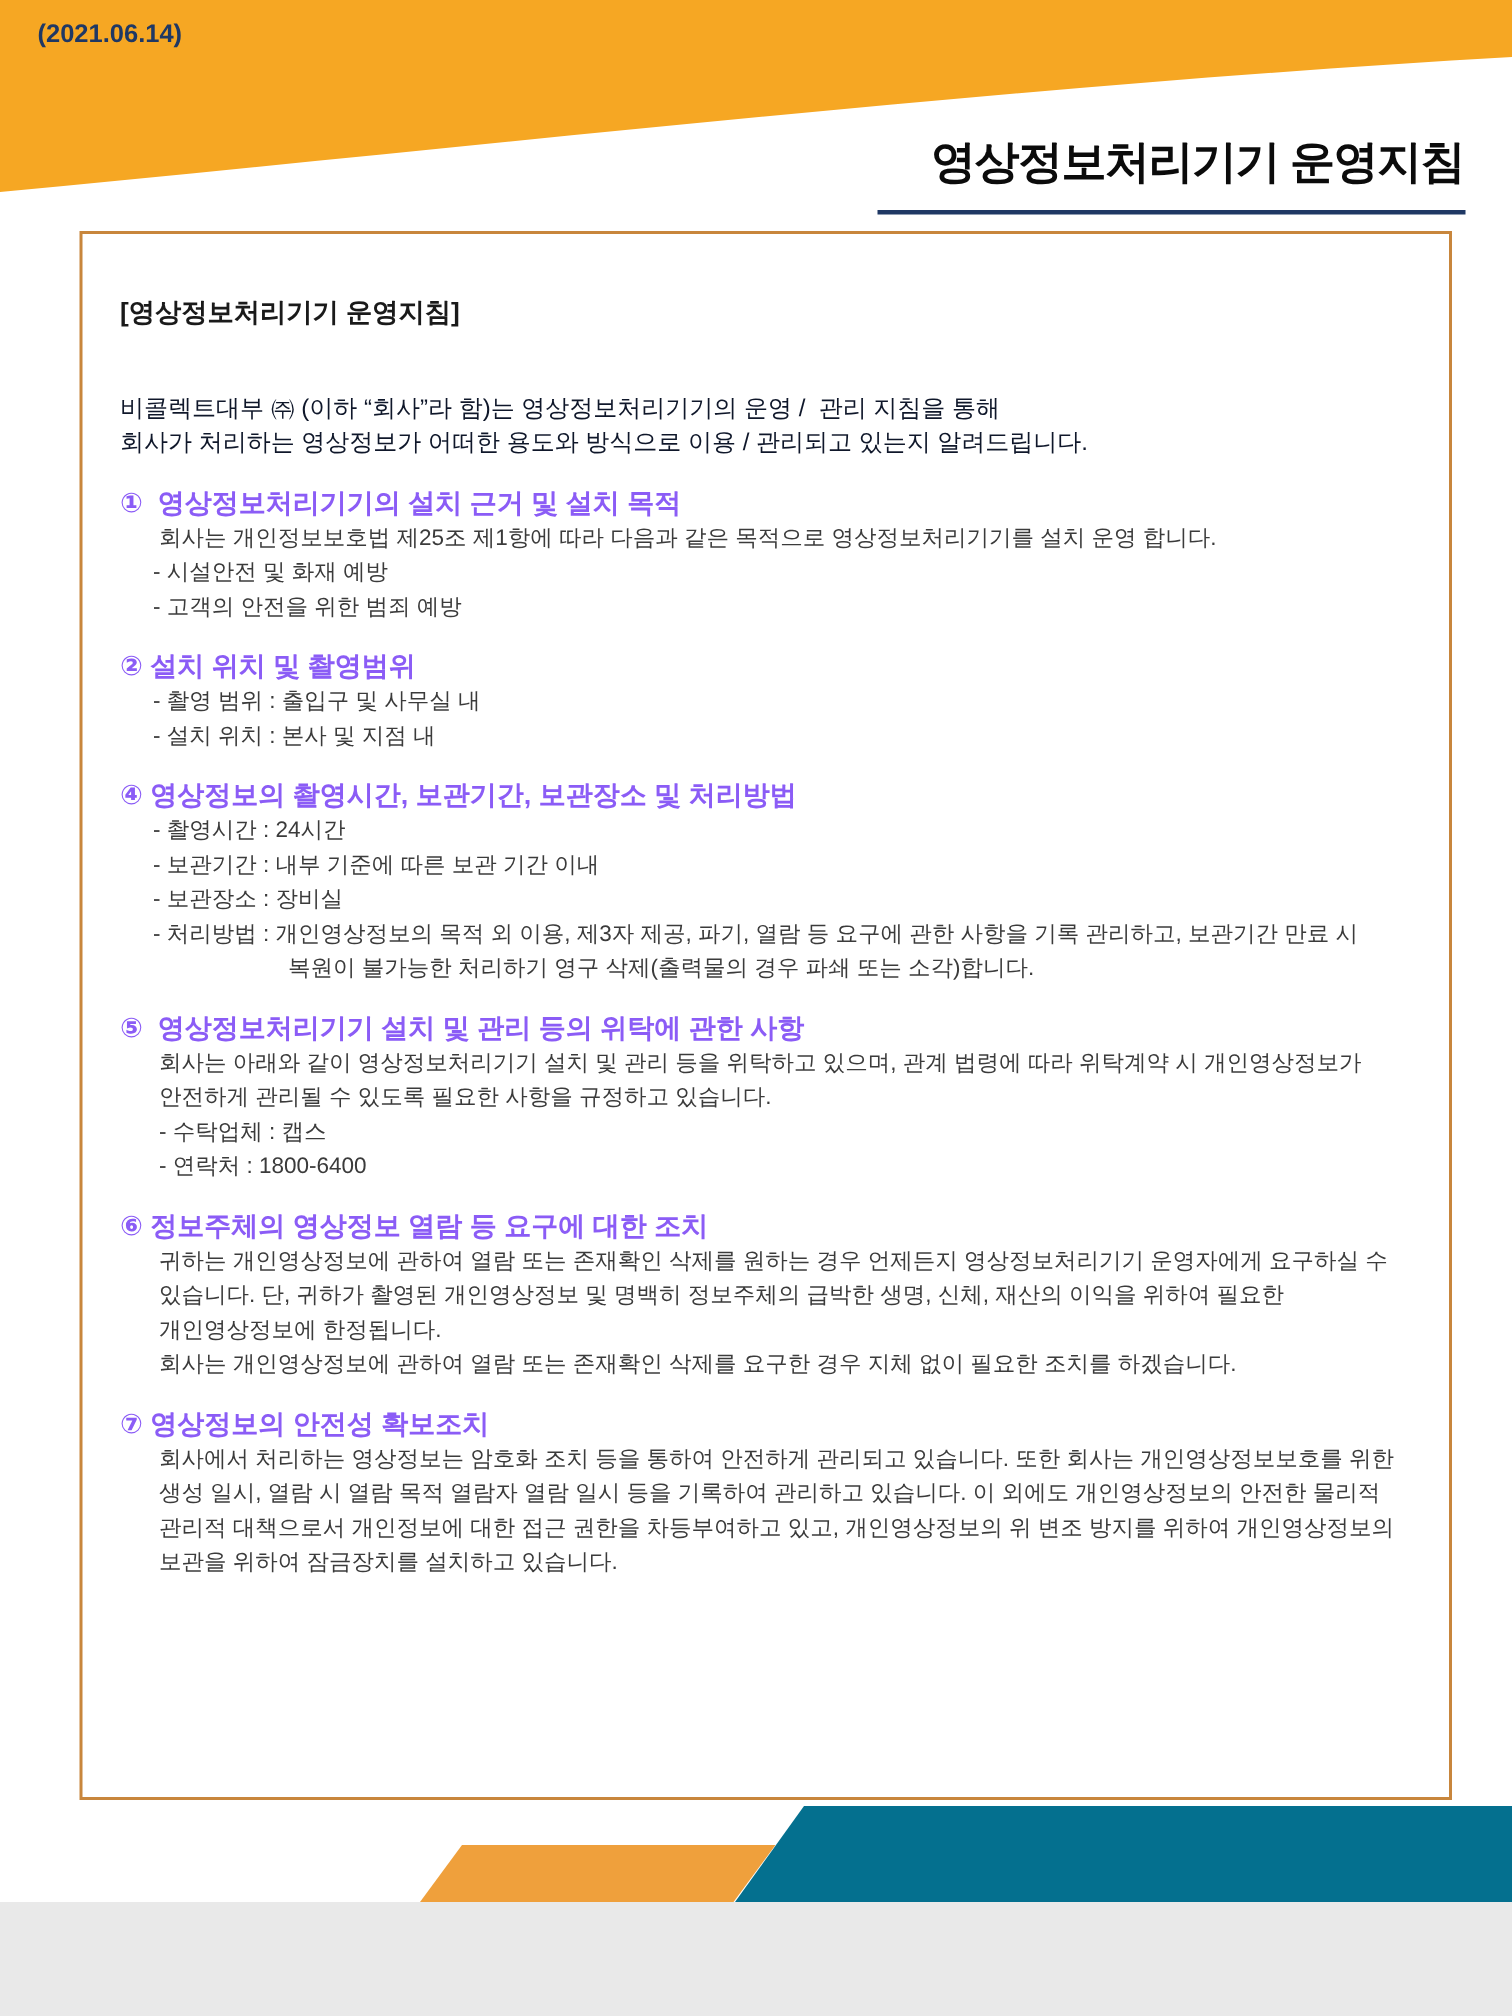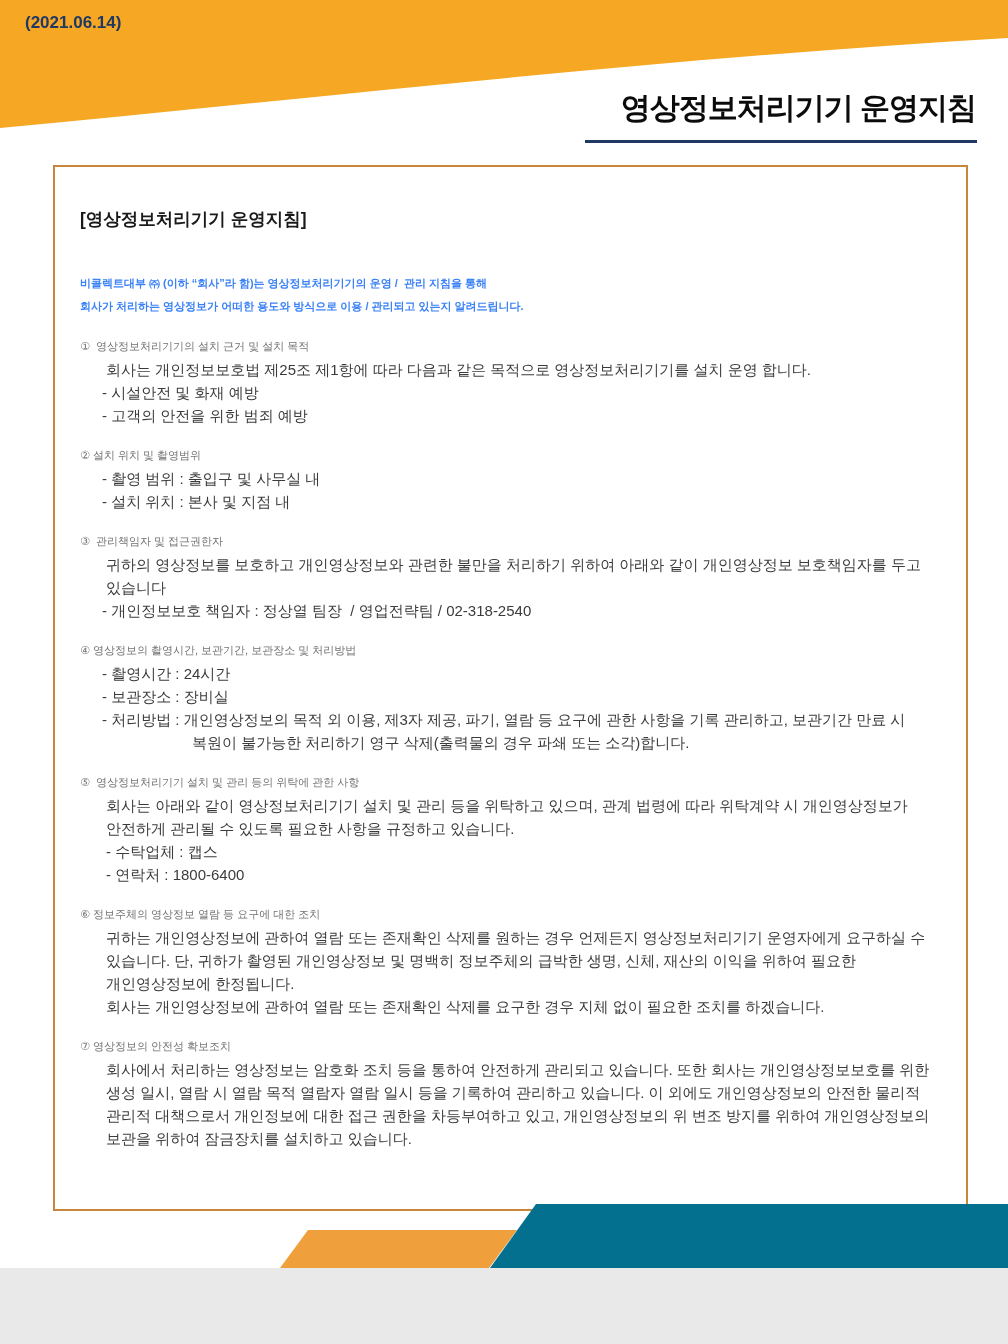--- a/index.html
+++ b/index.html
@@ -20,32 +20,32 @@
     position:absolute;top:88px;right:32px;
     font-size:30px;font-weight:bold;color:#0b0b0b;
     letter-spacing:-1px;white-space:pre;
   }
   .title-underline{
     position:absolute;top:140px;right:31px;width:392px;height:3px;
     background:var(--navy,#1F3864);
   }
   
   .content-box{
-    position:absolute;top:165px;left:53px;width:915px;height:1046px;
+    position:absolute;top:154px;left:53px;width:915px;height:1046px;
     border:2px solid var(--box_border,#C8863C);background:#fff;
     box-sizing:border-box;padding:40px 20px 0 25px;
   }
   .box-title{
     font-size:17.5px;font-weight:bold;color:#1a1a1a;white-space:pre;
   }
   .intro{margin-top:41px;}
-  .intro .line{font-size:11px;line-height:23px;color:#3b82f6;white-space:pre;font-weight:bold;}
+  .intro .line{font-size:16px;line-height:23px;color:#0f172a;white-space:pre;}
   .section{margin-top:17px;}
   .sec-heading{
-    font-size:11px;font-weight:normal;color:#737373;line-height:23px;white-space:pre;
+    font-size:18px;font-weight:bold;color:#8b5cf6;line-height:23px;white-space:pre;
   }
   .line{font-size:15px;line-height:23px;color:#3b3b3b;white-space:pre;}
   .line.body{margin-left:26px;}
   .line.bullet{margin-left:22px;}
   .line.sub{margin-left:112px;}
   
   .revision{
     position:absolute;top:1224px;right:43px;
     font-size:11px;font-weight:bold;color:#0d0d0d;white-space:pre;
   }
@@ -94,28 +94,23 @@
           <div class="line body">회사는 개인정보보호법 제25조 제1항에 따라 다음과 같은 목적으로 영상정보처리기기를 설치 운영 합니다.</div>
           <div class="line bullet">- 시설안전 및 화재 예방</div>
           <div class="line bullet">- 고객의 안전을 위한 범죄 예방</div>
         </div>
         <div class="section">
           <div class="sec-heading">② 설치 위치 및 촬영범위</div>
           <div class="line bullet">- 촬영 범위 : 출입구 및 사무실 내</div>
           <div class="line bullet">- 설치 위치 : 본사 및 지점 내</div>
         </div>
         <div class="section">
-          <div class="sec-heading">③  관리책임자 및 접근권한자</div>
-          <div class="line body">귀하의 영상정보를 보호하고 개인영상정보와 관련한 불만을 처리하기 위하여 아래와 같이 개인영상정보 보호책임자를 두고</div>
-          <div class="line body">있습니다</div>
-          <div class="line bullet">- 개인정보보호 책임자 : 정상열 팀장  / 영업전략팀 / 02-318-2540</div>
-        </div>
-        <div class="section">
           <div class="sec-heading">④ 영상정보의 촬영시간, 보관기간, 보관장소 및 처리방법</div>
           <div class="line bullet">- 촬영시간 : 24시간</div>
+          <div class="line bullet">- 보관기간 : 내부 기준에 따른 보관 기간 이내</div>
           <div class="line bullet">- 보관장소 : 장비실</div>
           <div class="line bullet">- 처리방법 : 개인영상정보의 목적 외 이용, 제3자 제공, 파기, 열람 등 요구에 관한 사항을 기록 관리하고, 보관기간 만료 시</div>
           <div class="line sub">복원이 불가능한 처리하기 영구 삭제(출력물의 경우 파쇄 또는 소각)합니다.</div>
         </div>
         <div class="section">
           <div class="sec-heading">⑤  영상정보처리기기 설치 및 관리 등의 위탁에 관한 사항</div>
           <div class="line body">회사는 아래와 같이 영상정보처리기기 설치 및 관리 등을 위탁하고 있으며, 관계 법령에 따라 위탁계약 시 개인영상정보가</div>
           <div class="line body">안전하게 관리될 수 있도록 필요한 사항을 규정하고 있습니다.</div>
           <div class="line body">- 수탁업체 : 캡스</div>
           <div class="line body">- 연락처 : 1800-6400</div>

